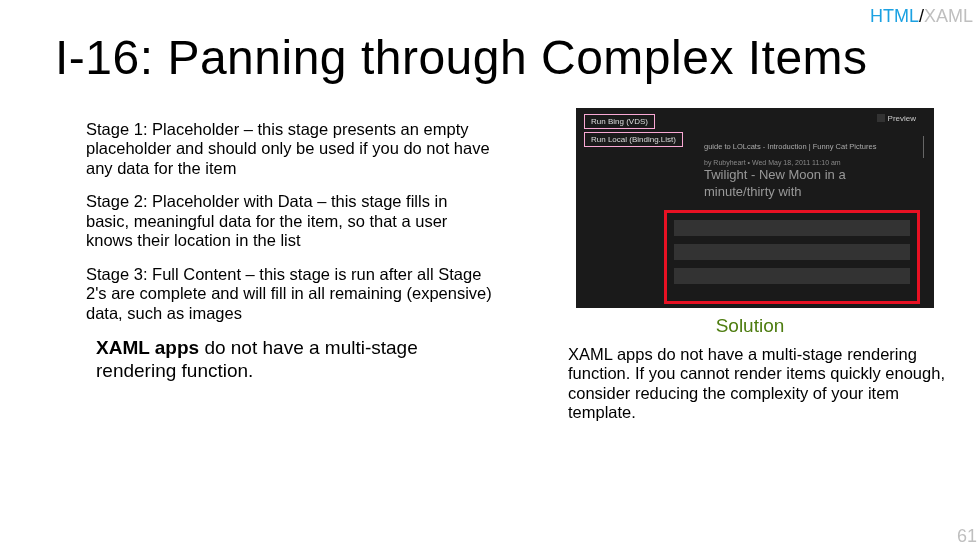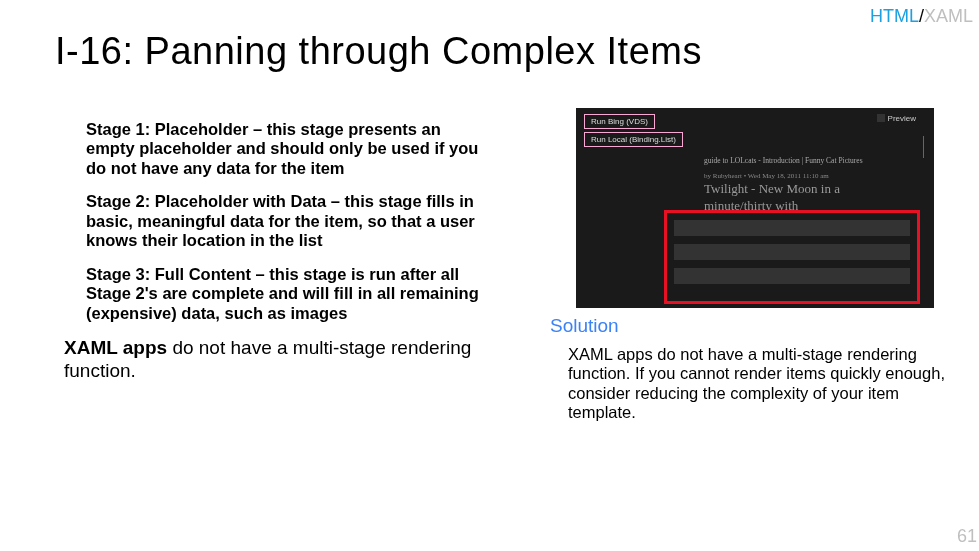--- a/index.html
+++ b/index.html
@@ -18,61 +18,63 @@
     right: 6px;
     font-size: 18px;
     font-weight: 400;
   }
   .tag .html { color: #1ba1e2; }
   .tag .xaml { color: #bfbfbf; }
   .title {
     position: absolute;
     top: 30px;
     left: 55px;
-    font-size: 38px;
+    font-size: 48px;
     font-weight: 300;
     letter-spacing: 0.5px;
     text-align: center;
   }
   .left-col {
     position: absolute;
     top: 120px;
     left: 64px;
     width: 430px;
   }
   .intro {
     font-size: 19px;
     line-height: 1.18;
     font-weight: 300;
     margin-bottom: 16px;
   }
   .intro b, .xaml-note b { font-weight: 600; }
   .stage {
     font-size: 16.5px;
     line-height: 1.18;
-    font-weight: 700;
+    font-weight: 400;
     margin: 0 0 14px 22px;
   }
   .xaml-note {
     font-size: 19px;
     line-height: 1.18;
     font-weight: 300;
     margin-top: 10px;
+    margin-left: 32px;
   }
   .right-col {
     position: absolute;
     top: 315px;
     left: 550px;
     width: 400px;
   }
   .solution-h {
-    color: #3b82f6;
+    color: #4d7c0f;
     font-size: 19px;
     font-weight: 400;
     margin-bottom: 8px;
+    text-align: center;
   }
   .solution-p {
     font-size: 16.5px;
     line-height: 1.18;
     font-weight: 300;
     margin: 0 0 12px 18px;
   }
   .slide-num {
     position: absolute;
     bottom: 4px;
@@ -111,27 +113,27 @@
   .shot-preview::before {
     content: "";
     display: inline-block;
     width: 8px; height: 8px;
     background: #333;
     margin-right: 3px;
     vertical-align: -1px;
   }
   .shot-textblock {
     position: absolute;
-    top: 48px;
+    top: 34px;
     left: 128px;
     width: 190px;
     color: #aaa;
     font-size: 7.5px;
     line-height: 1.3;
-    font-family: Liberation Serif, serif;
+    font-family: Liberation Sans, sans-serif;
   }
   .shot-byline {
     color: #888;
     font-size: 7px;
     margin-top: 6px;
   }
   .shot-sub {
     color: #999;
     font-size: 13px;
     margin-top: 0;

